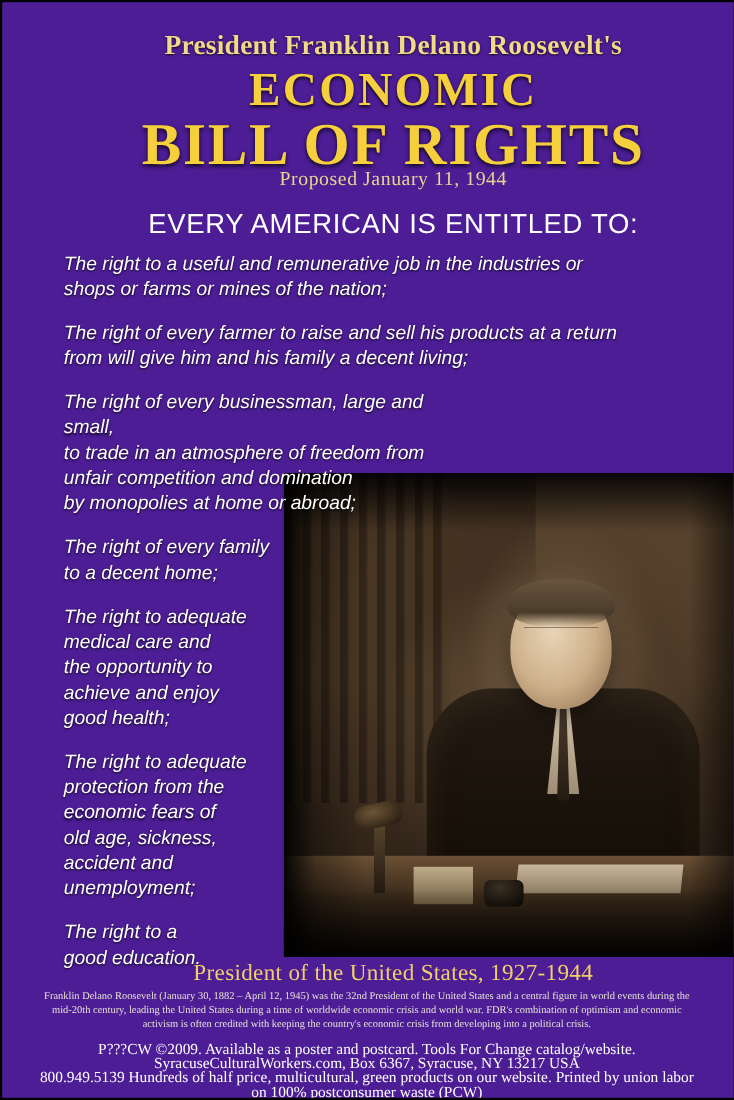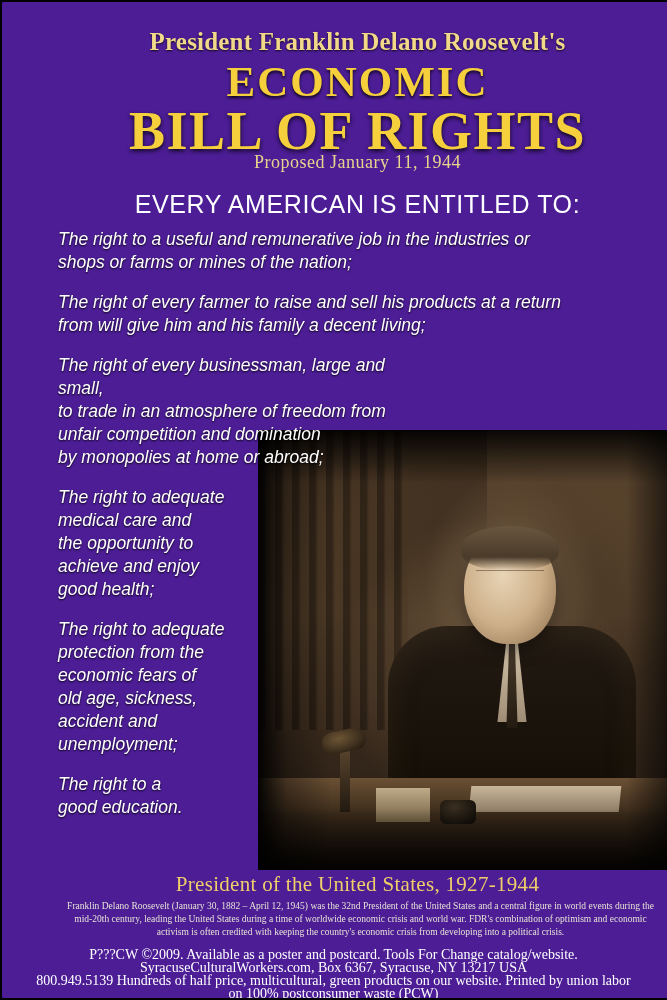--- a/index.html
+++ b/index.html
@@ -251,21 +251,20 @@
 
   .bio {
     position: absolute;
     top: 900px;
     left: 40px;
     width: 587px;
     text-align: center;
     color: #e7e2d6;
     font-size: 9.5px;
     line-height: 13px;
-    margin-left: 27px;
   }
 
   .fine {
     position: absolute;
     top: 948px;
     left: 30px;
     width: 607px;
     text-align: center;
     color: #ffffff;
     font-size: 14px;
@@ -316,20 +315,22 @@
 
     <div class="rights">
       <div class="right-item">The right to a useful and remunerative job in the industries or
 shops or farms or mines of the nation;</div>
       <div class="right-item">The right of every farmer to raise and sell his products at a return
 from will give him and his family a decent living;</div>
       <div class="right-item mid">The right of every businessman, large and small,
 to trade in an atmosphere of freedom from
 unfair competition and domination
 by monopolies at home or abroad;</div>
+      <div class="right-item narrow">The right of every family
+to a decent home;</div>
       <div class="right-item narrow">The right to adequate
 medical care and
 the opportunity to
 achieve and enjoy
 good health;</div>
       <div class="right-item narrow">The right to adequate
 protection from the
 economic fears of
 old age, sickness,
 accident and

